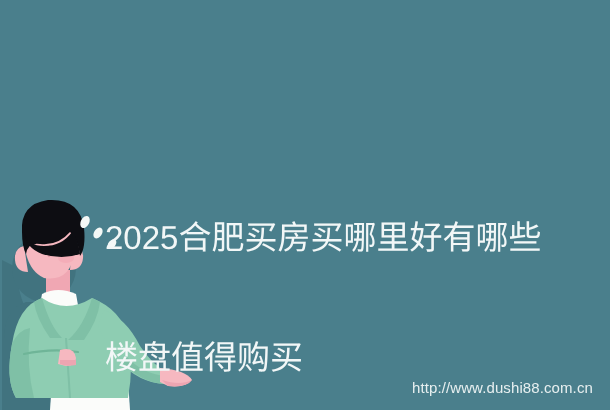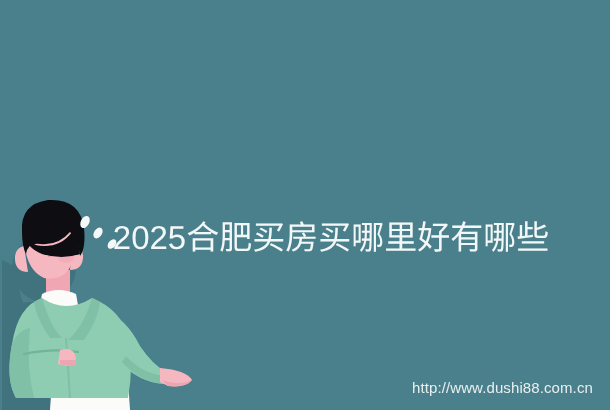--- a/index.html
+++ b/index.html
@@ -31,21 +31,21 @@
     top: 138px;
     width: 452px;
     color: #f2f7f7;
     font-size: 33px;
     line-height: 40px;
     letter-spacing: 0px;
     font-weight: 400;
     white-space: pre-wrap;
     text-rendering: geometricPrecision;
   }
-  .headline .ln { display: block; text-align: center; }
+  .headline .ln { display: block; }
 
   
   .watermark {
     position: absolute;
     left: 412px;
     top: 378px;
     color: #eef4f4;
     font-size: 15px;
     line-height: 20px;
     letter-spacing: 0.1px;
@@ -132,17 +132,18 @@
                Q106 146 98 128 Z" fill="#8ecdb2"></path>
       <path d="M122 164 Q140 184 164 186 L166 178 Q142 176 126 158 Z" fill="#7fc0a6"></path>
 
       <path d="M160 170 Q186 172 192 182 Q186 190 168 188 L160 184 Z" fill="#f6b8c0"></path>
       <path d="M162 182 Q180 188 192 182 Q186 190 168 188 Z" fill="#eda5b1"></path>
     </svg>
   </div>
 
   <div class="headline">
     <span class="ln">2025合肥买房买哪里好有哪些</span>
+    <span class="ln">楼盘值得购买</span>
   </div>
 
   <div class="watermark">http://www.dushi88.com.cn</div>
 
 </div>
 
 </body></html>

